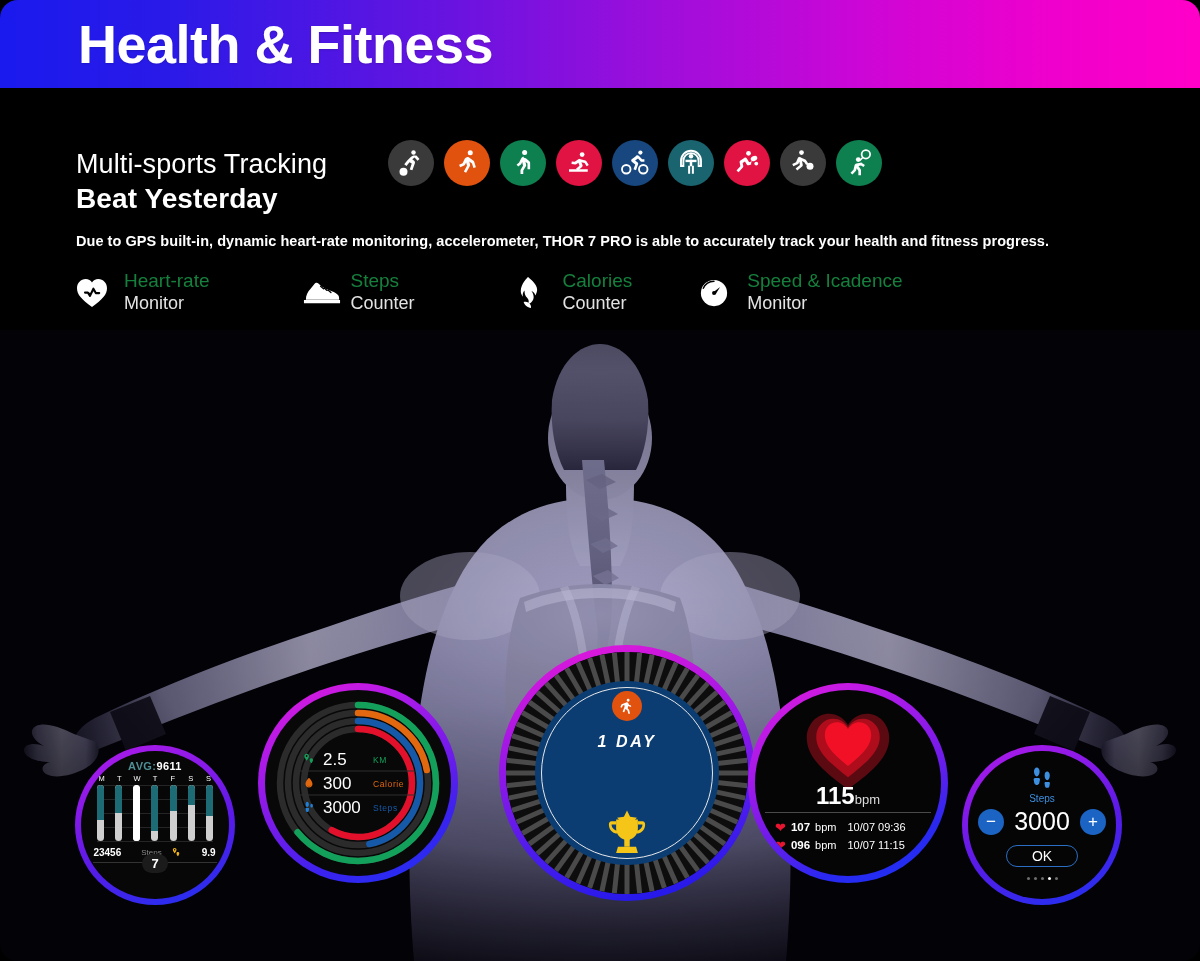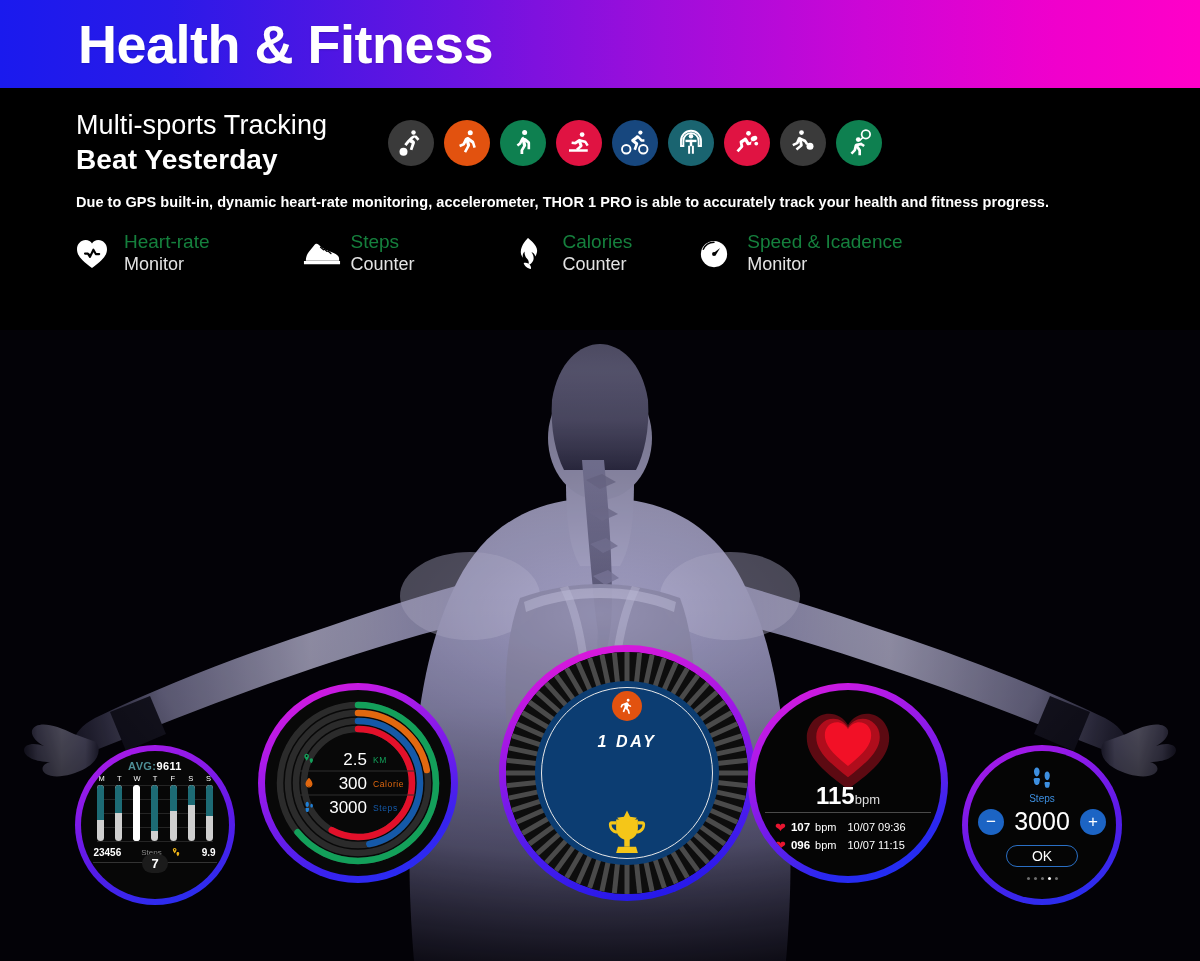--- a/index.html
+++ b/index.html
@@ -2,37 +2,37 @@
 <html><head>
 <meta charset="utf-8">
 <style>
   * { box-sizing: border-box; margin: 0; padding: 0; }
   html, body {
     width: 1200px; height: 961px;
     background: #000;
     font-family: "Liberation Sans", sans-serif;
     overflow: hidden;
   }
-  .page { position: relative; width: 1200px; height: 961px; background:#000; overflow:hidden; }
+  .page { position: relative; width: 1200px; height: 961px; background:#000; overflow:hidden;border-radius:18px; }
 
   
   .header {
     position:absolute; left:0; top:0; width:1200px; height:88px;
     background: linear-gradient(90deg,#1a1aee 0%, #2a1ae8 14%, #6a13e0 38%, #9e0edb 55%, #cc06d6 72%, #f000cc 88%, #ff00c8 100%);
     display:flex; align-items:center;
   }
   .header h1 {
     color:#fff; font-size:54px; font-weight:bold; letter-spacing:-0.5px;
     margin-left:78px; line-height:1; text-shadow:0 1px 2px rgba(0,0,0,.15);
   }
 
   
   .intro { position:absolute; left:0; top:88px; width:1200px; }
   .intro-row { display:flex; align-items:center; padding-left:76px; padding-top:22px; }
-  .titles { width:308px; }
+  .titles { width:308px;margin-top:39px; }
   .t-sub { color:#fff; font-size:27px; font-weight:400; line-height:1.18; letter-spacing:.1px;}
   .t-main { color:#fff; font-size:28px; font-weight:bold; line-height:1.25; letter-spacing:.1px;}
 
   .sports { display:flex; gap:10px; align-items:center; margin-left:4px; }
   .sport { width:46px; height:46px; border-radius:50%; display:flex; align-items:center; justify-content:center; }
   .sport svg { width:30px; height:30px; fill:#fff; }
 
   .desc {
     color:#fff; font-size:14.5px; font-weight:bold; line-height:1.55;
     margin:14px 76px 0 76px; width:1040px; letter-spacing:.05px;
@@ -80,21 +80,21 @@
   .w1-foot .u { color:#8a8a8a; font-size:8px; }
   .w1-line { height:1px; background:#333; margin:4px 12px 0 12px;}
   .w1-badge { margin:0 auto; margin-top:-9px; width:26px; height:19px; border-radius:10px; background:#1b1b1b;
               color:#fff; font-size:13px; font-weight:bold; display:flex; align-items:center; justify-content:center; position:relative; }
 
   
   #watch2 { left:258px; top:683px; width:200px; height:200px; }
   #watch2 .rim { background: linear-gradient(155deg,#e81ad8 0%,#b31ae8 25%,#7a1aea 50%,#3a22ee 75%,#1a33f5 100%); }
   #watch2 .face { inset:7px; background:#080808; }
   .rings { position:absolute; inset:0; }
-  .w2-center { position:absolute; left:50%; top:50%; transform:translate(-50%,-50%); width:116px;text-align:right; }
+  .w2-center { position:absolute; left:50%; top:50%; transform:translate(-50%,-50%); width:116px; }
   .w2-row { display:flex; align-items:center; height:23px; gap:6px; }
   .w2-row .ic { width:17px; display:flex; justify-content:center;}
   .w2-row .ic svg { width:14px; height:14px; }
   .w2-row .vv { color:#fff; font-size:17px; font-weight:400; min-width:44px; }
   .w2-row .uu { font-size:8.5px; letter-spacing:.6px; }
   .w2-sep { height:1px; background:#2e2e2e; }
 
   
   #watch3 { left:499px; top:645px; width:256px; height:256px; }
   #watch3 .rim { background: linear-gradient(168deg,#e818d8 0%,#c018e0 20%,#8a18e8 45%,#4a1ced 70%,#1818e8 100%); }
@@ -222,21 +222,21 @@
             <svg viewBox="0 0 24 24">
               <circle cx="11.4" cy="9.2" r="1.9"></circle>
               <path d="M10 12.3c-.8.2-1.4.8-1.6 1.6l-.8 3.4 -2.4 2.5 1.5 1.4 2.7-2.9c.2-.2.4-.5.4-.8l.3-1.3 1.4 2.1v3.4h2.1v-3.9c0-.3-.1-.6-.3-.9l-1.7-2.6 2-.4 2 1.3 1.1-1.7-2.4-1.6c-.3-.2-.6-.3-1-.2z"></path>
               <circle cx="17.5" cy="5" r="3.4" fill="none" stroke="#fff" stroke-width="1.4"></circle>
               <path d="M15.2 7.4 12.4 10.2" stroke="#fff" stroke-width="1.4" fill="none"></path>
             </svg>
           </div>
         </div>
     </div>
 
-    <div class="desc">Due to GPS built-in, dynamic heart-rate monitoring, accelerometer, THOR 1 PRO is able to accurately track your health and fitness progress.</div>
+    <div class="desc">Due to GPS built-in, dynamic heart-rate monitoring, accelerometer, THOR 7 PRO is able to accurately track your health and fitness progress.</div>
 
     <div class="features" id="features-row">
         <div class="feature">
           <span class="fic">
             <svg viewBox="0 0 32 30" width="32" height="30">
               <path d="M16 29C5.5 21.2 1 16.5 1 10.2 1 5 4.9 1 9.7 1c2.7 0 5.1 1.3 6.3 3.5C17.2 2.3 19.6 1 22.3 1 27.1 1 31 5 31 10.2c0 6.3-4.5 11-15 18.8zM9 14.4l2.6 0 2.2 3.6 3.3-7 2.4 4.3 3.6 0" fill="#fff"></path>
               <path d="M9 14.6h2.9l2.1 3.3 3.4-7.2 2.4 4.4h3.4" fill="none" stroke="#000" stroke-width="2.1" stroke-linejoin="round" stroke-linecap="round"></path>
             </svg>
           </span>
           <span class="ftxt"><span class="f1">Heart-rate</span><div class="f2">Monitor</div></span>

